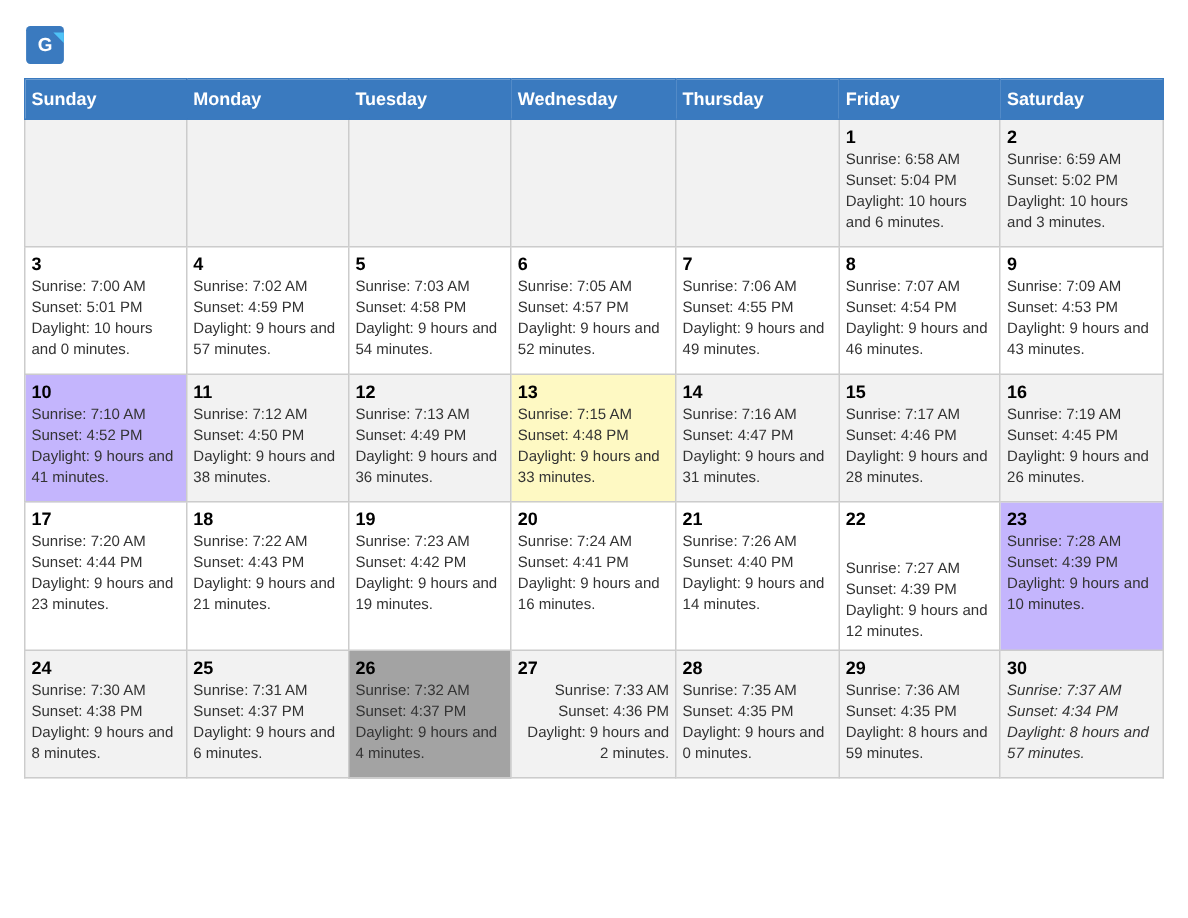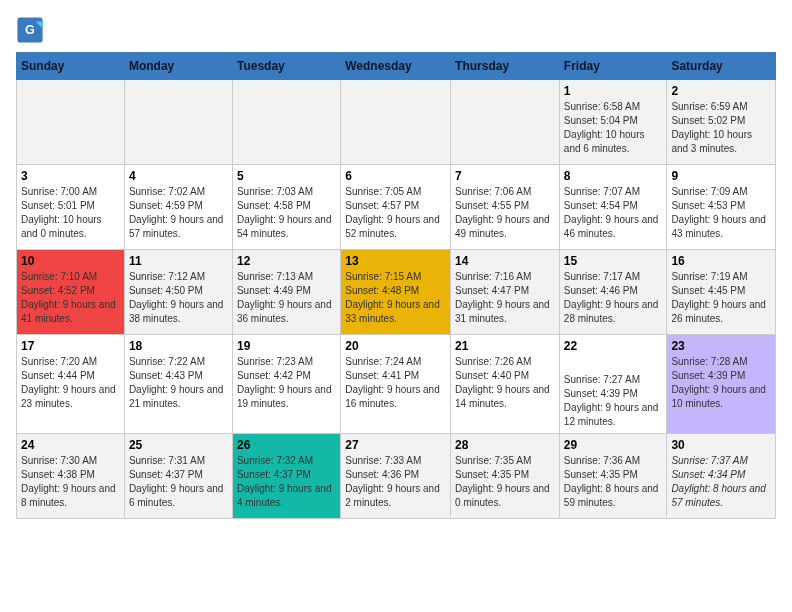--- a/index.html
+++ b/index.html
@@ -37,21 +37,21 @@
       font-size: 15px;
       color: #333;
     }
     .calendar-table {
       width: 100%;
       border-collapse: collapse;
       font-size: 11px;
     }
     .calendar-table th {
       background-color: #3a7abf;
-      color: #0f172a;
+      color: #ffffff;
       padding: 6px 4px;
       text-align: left;
       font-size: 12px;
       font-weight: bold;
       border: 1px solid #3a7abf;
     }
     .calendar-table td {
       border: 1px solid #ccc;
       vertical-align: top;
       padding: 4px;
@@ -170,39 +170,39 @@
 Daylight: 9 hours and 46 minutes.</div>
         </td>
         <td style="background-color: rgb(255, 255, 255);">
           <span class="day-num">9</span>
           <div class="cell-text" style="white-space: pre-line;">Sunrise: 7:09 AM
 Sunset: 4:53 PM
 Daylight: 9 hours and 43 minutes.</div>
         </td>
       </tr>
       <tr>
-        <td style="background-color: #ef4444;">
+        <td style="background-color: #c4b5fd;">
           <span class="day-num">10</span>
           <div class="cell-text" style="white-space: pre-line;">Sunrise: 7:10 AM
 Sunset: 4:52 PM
 Daylight: 9 hours and 41 minutes.</div>
         </td>
         <td style="background-color: rgb(242, 242, 242);">
           <span class="day-num">11</span>
           <div class="cell-text" style="white-space: pre-line;">Sunrise: 7:12 AM
 Sunset: 4:50 PM
 Daylight: 9 hours and 38 minutes.</div>
         </td>
         <td style="background-color: rgb(242, 242, 242);">
           <span class="day-num">12</span>
           <div class="cell-text" style="white-space: pre-line;">Sunrise: 7:13 AM
 Sunset: 4:49 PM
 Daylight: 9 hours and 36 minutes.</div>
         </td>
-        <td style="background-color: #eab308;">
+        <td style="background-color: #fef9c3;">
           <span class="day-num">13</span>
           <div class="cell-text" style="white-space: pre-line;">Sunrise: 7:15 AM
 Sunset: 4:48 PM
 Daylight: 9 hours and 33 minutes.</div>
         </td>
         <td style="background-color: rgb(242, 242, 242);">
           <span class="day-num">14</span>
           <div class="cell-text" style="white-space: pre-line;">Sunrise: 7:16 AM
 Sunset: 4:47 PM
 Daylight: 9 hours and 31 minutes.</div>
@@ -270,29 +270,29 @@
           <div class="cell-text" style="white-space: pre-line;">Sunrise: 7:30 AM
 Sunset: 4:38 PM
 Daylight: 9 hours and 8 minutes.</div>
         </td>
         <td style="background-color: rgb(242, 242, 242);">
           <span class="day-num">25</span>
           <div class="cell-text" style="white-space: pre-line;">Sunrise: 7:31 AM
 Sunset: 4:37 PM
 Daylight: 9 hours and 6 minutes.</div>
         </td>
-        <td style="background-color: #14b8a6; margin-left: 36px;">
+        <td style="background-color: #a3a3a3; margin-left: 36px;">
           <span class="day-num">26</span>
           <div class="cell-text" style="white-space: pre-line;">Sunrise: 7:32 AM
 Sunset: 4:37 PM
 Daylight: 9 hours and 4 minutes.</div>
         </td>
         <td style="background-color: rgb(242, 242, 242);">
           <span class="day-num">27</span>
-          <div class="cell-text" style="white-space: pre-line;">Sunrise: 7:33 AM
+          <div class="cell-text" style="white-space: pre-line; text-align: right;">Sunrise: 7:33 AM
 Sunset: 4:36 PM
 Daylight: 9 hours and 2 minutes.</div>
         </td>
         <td style="background-color: rgb(242, 242, 242);">
           <span class="day-num">28</span>
           <div class="cell-text" style="white-space: pre-line;">Sunrise: 7:35 AM
 Sunset: 4:35 PM
 Daylight: 9 hours and 0 minutes.</div>
         </td>
         <td style="background-color: rgb(242, 242, 242);">

